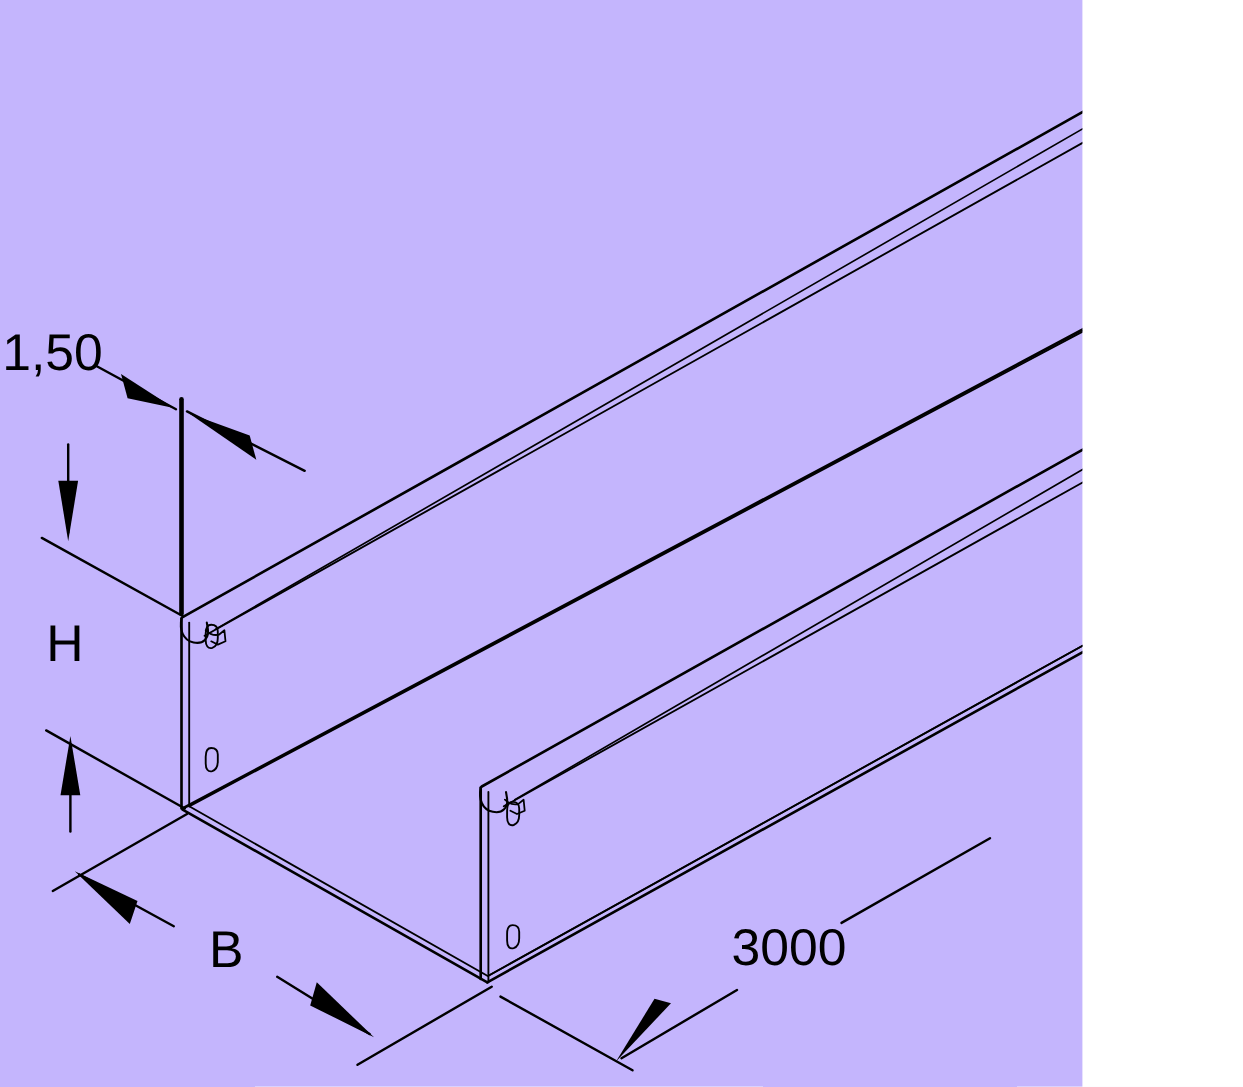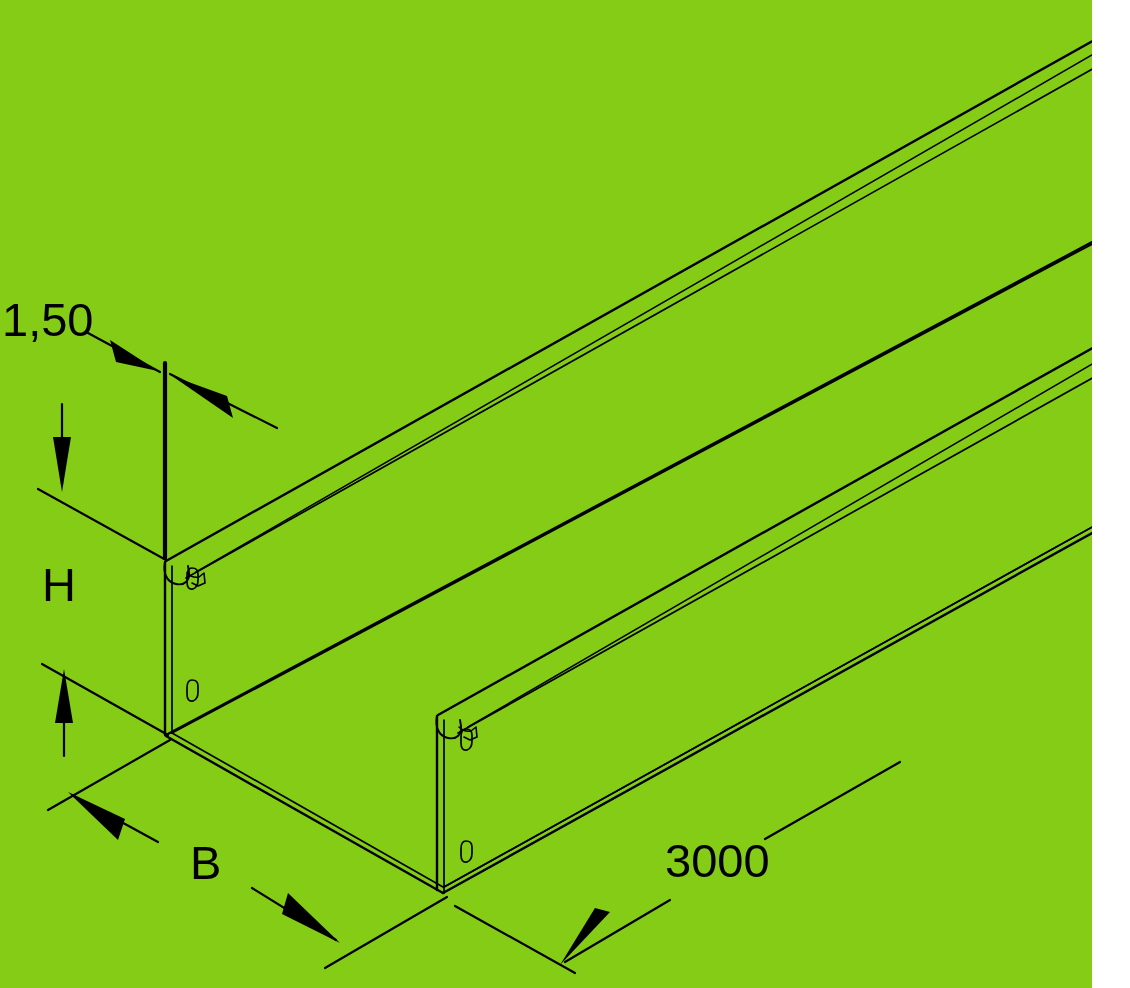--- a/index.html
+++ b/index.html
@@ -6,23 +6,23 @@
   html, body {
     margin: 0;
     padding: 0;
     background: #ffffff;
   }
   body {
     font-family: "Liberation Sans", sans-serif;
   }
   #drawing-root {
     position: relative;
-    width: 1092px;
+    width: 984px;
     height: 988px;
-    background: #84cc16;
+    background: #c4b5fd;
     overflow: hidden;
     text-align: center;
   }
   #drawing-svg {
     display: block;
     width: 1130px;
     height: 988px;
   }
   .dim-text {
     font-family: "Liberation Sans", sans-serif;

